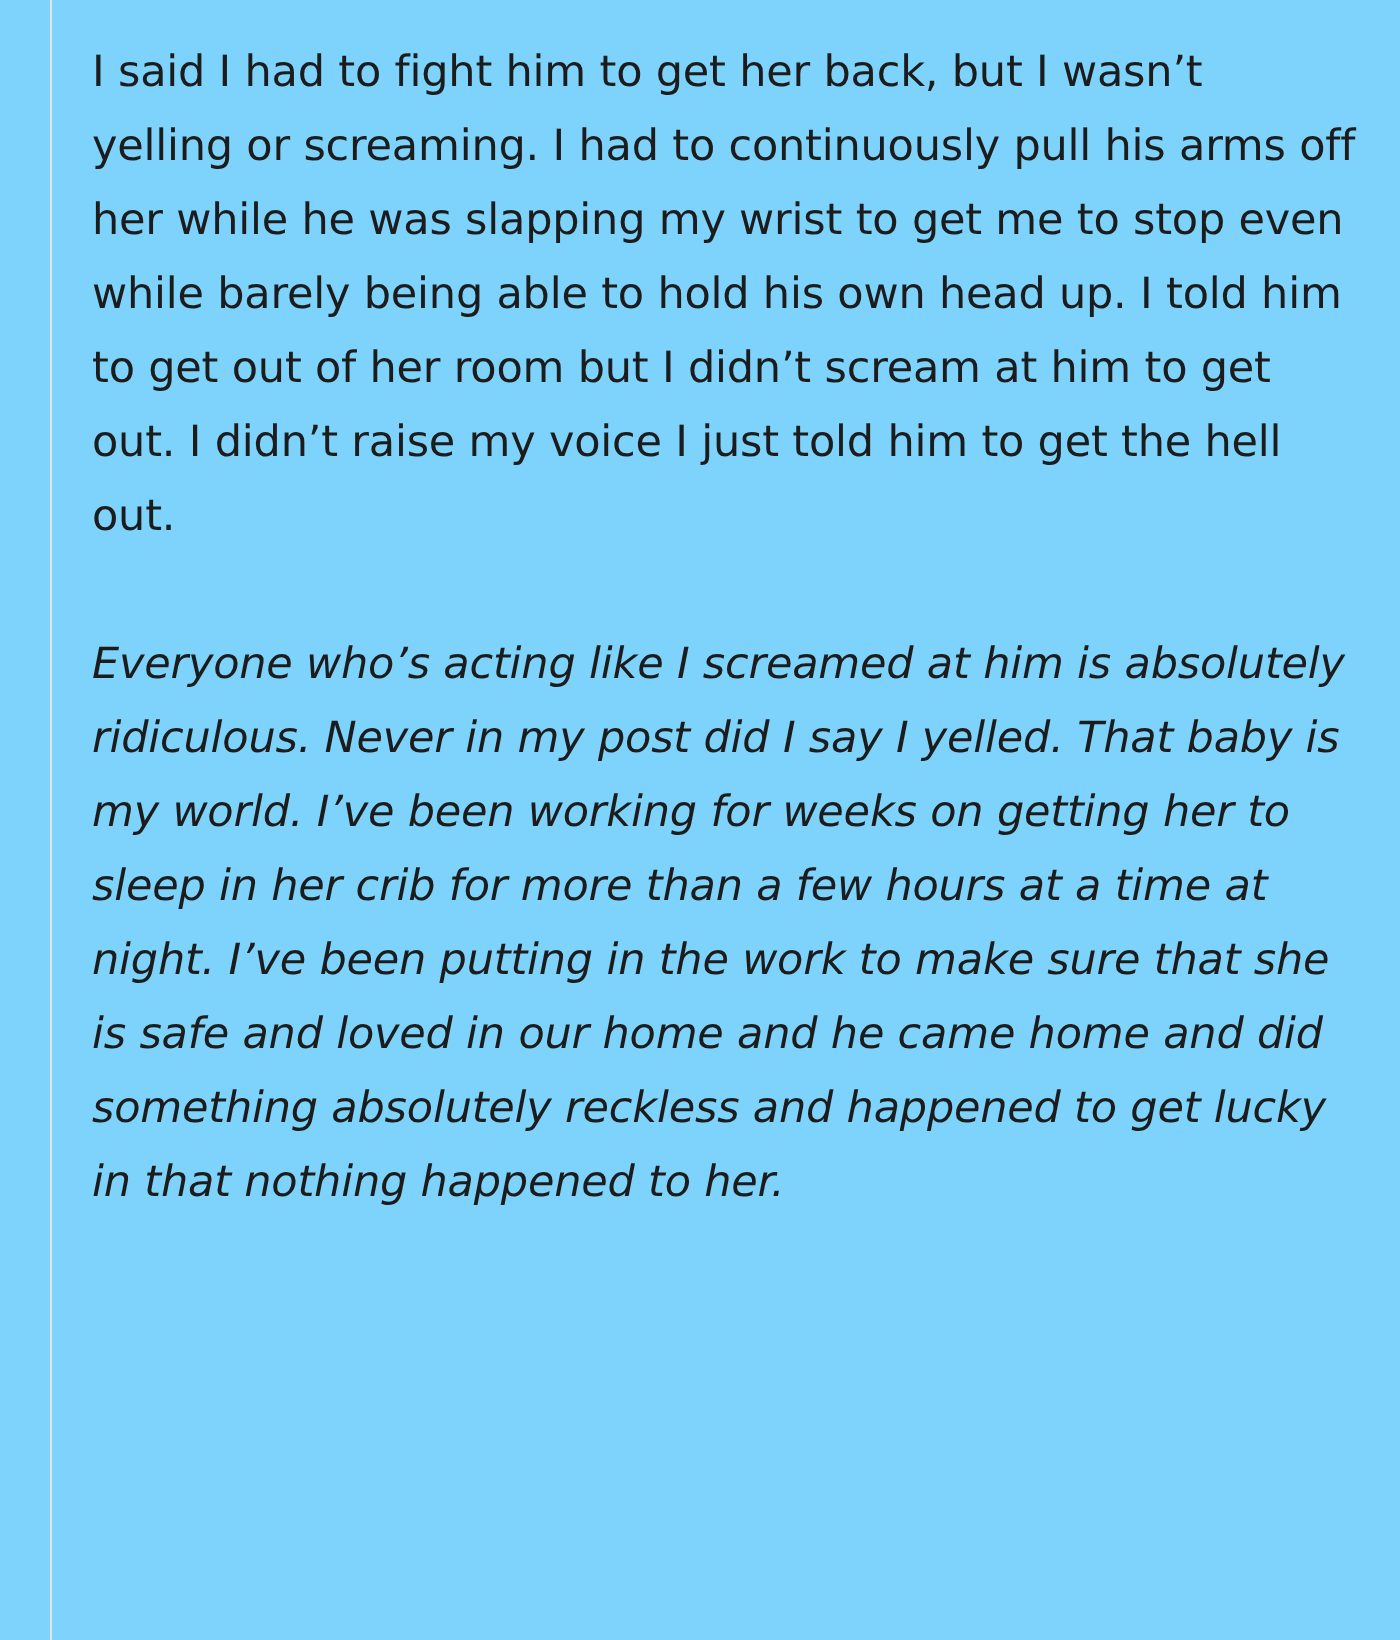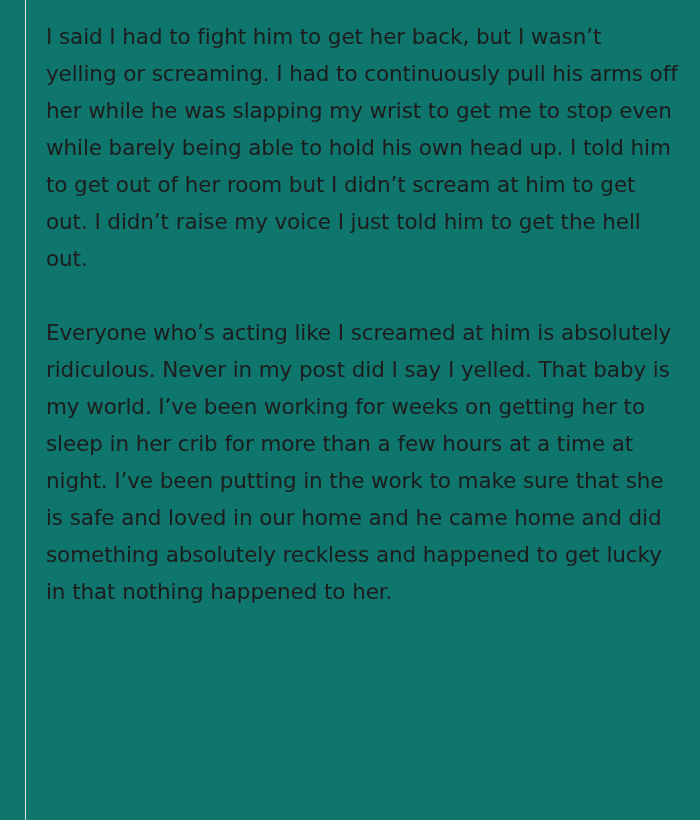--- a/index.html
+++ b/index.html
@@ -13,21 +13,21 @@
     font-family: "DejaVu Sans", sans-serif;
     color: #1a1a1a;
     overflow: hidden;
   }
   .post {
     position: relative;
     width: 700px;
     height: 820px;
     box-sizing: border-box;
     padding: 18px 22px 10px 46px;
-    background: #0f766e;
+    background: #7dd3fc;
   }
   
   .left-rule {
     position: absolute;
     left: 25px;
     top: 0;
     width: 1px;
     height: 820px;
     background: #e3e3e3;
   }
@@ -35,20 +35,21 @@
     font-size: 21.5px;
     line-height: 37px;
     letter-spacing: -0.1px;
     color: #1c1c1c;
     margin: 0;
     white-space: pre-wrap;
     word-break: normal;
   }
   .paragraph + .paragraph {
     margin-top: 37px;
+    font-style: italic;
   }
 </style>
 </head>
 <body>
 
 <div class="post">
   <div class="left-rule"></div>
   <p class="paragraph">I said I had to fight him to get her back, but I wasn’t yelling or screaming. I had to continuously pull his arms off her while he was slapping my wrist to get me to stop even while barely being able to hold his own head up. I told him to get out of her room but I didn’t scream at him to get out. I didn’t raise my voice I just told him to get the hell out.</p>
   <p class="paragraph">Everyone who’s acting like I screamed at him is absolutely ridiculous. Never in my post did I say I yelled. That baby is my world. I’ve been working for weeks on getting her to sleep in her crib for more than a few hours at a time at night. I’ve been putting in the work to make sure that she is safe and loved in our home and he came home and did something absolutely reckless and happened to get lucky in that nothing happened to her.</p>
 </div>

